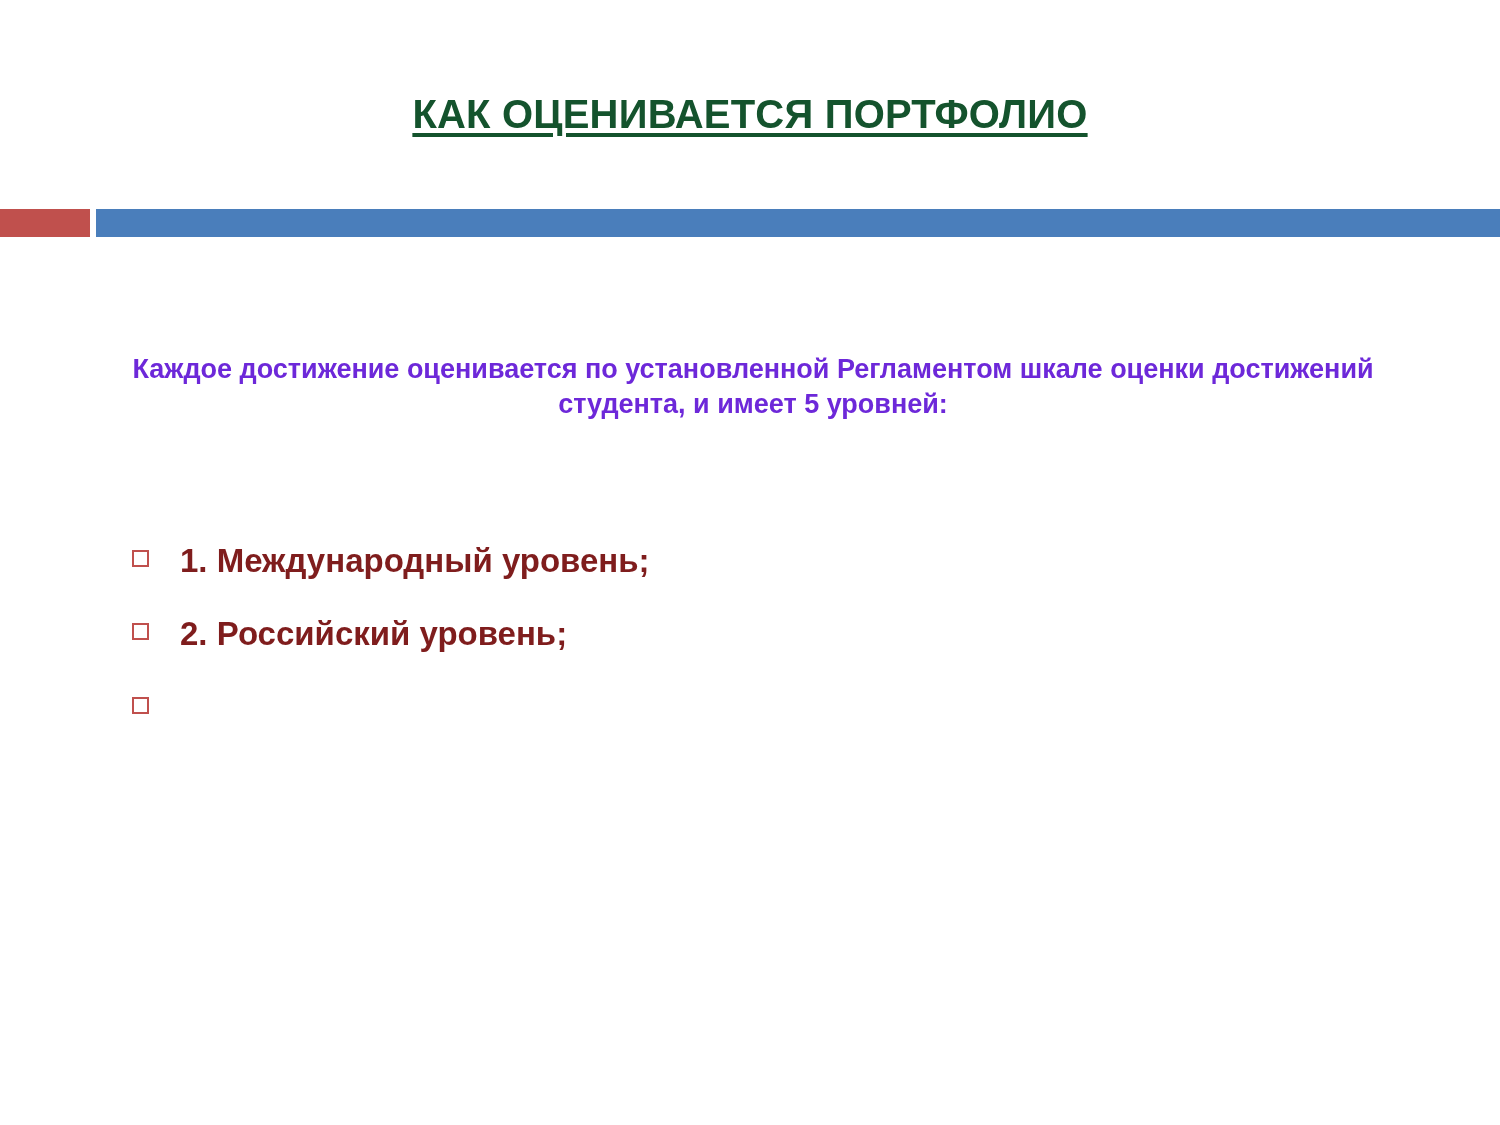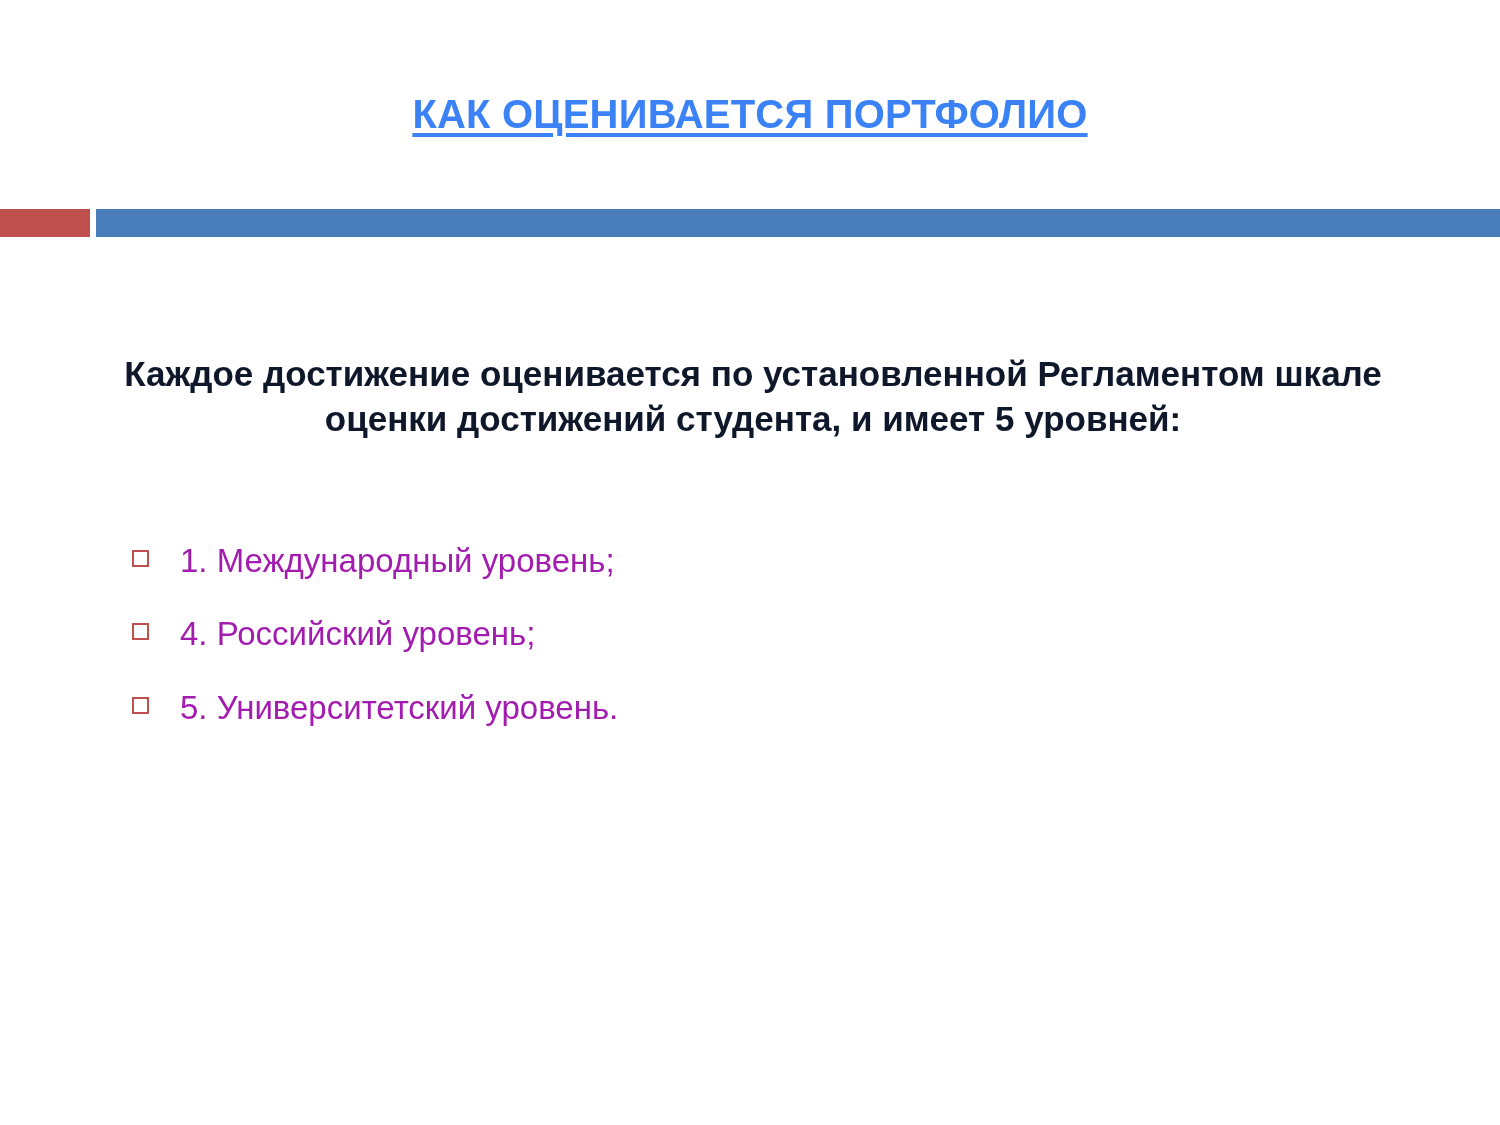--- a/index.html
+++ b/index.html
@@ -18,21 +18,21 @@
     overflow: hidden;
   }
   .slide-title {
     position: absolute;
     top: 92px;
     left: 0;
     width: 1500px;
     text-align: center;
     font-size: 40px;
     font-weight: bold;
-    color: #3b82f6;
+    color: #14532d;
     text-decoration: underline;
     text-underline-offset: 5px;
     letter-spacing: 0.2px;
   }
   .rule {
     position: absolute;
     top: 209px;
     height: 28px;
   }
   .rule-left {
@@ -44,41 +44,41 @@
     left: 96px;
     width: 1404px;
     background: #4A7EBB;
   }
   .lead {
     position: absolute;
     top: 352px;
     left: 118px;
     width: 1270px;
     text-align: center;
-    font-size: 35px;
+    font-size: 27px;
     font-weight: bold;
     line-height: 1.28;
-    color: #0f172a;
+    color: #6d28d9;
   }
   .bullets {
     position: absolute;
     top: 540px;
     left: 120px;
     width: 1300px;
     list-style: none;
     margin: 0;
     padding: 0;
   }
   .bullet-item {
     position: relative;
     padding-left: 60px;
     margin-bottom: 32px;
     font-size: 33px;
-    font-weight: normal;
-    color: #a21caf;
+    font-weight: bold;
+    color: #7f1d1d;
     line-height: 1.25;
   }
   .bullet-marker {
     position: absolute;
     left: 12px;
     top: 10px;
     width: 17px;
     height: 17px;
     border: 2px solid #C0504D;
     box-sizing: border-box;
@@ -96,27 +96,23 @@
 
   <div class="lead">Каждое достижение оценивается по установленной Регламентом шкале оценки достижений студента, и имеет 5 уровней:</div>
 
   <ul class="bullets">
     <li class="bullet-item">
       <span class="bullet-marker"></span>
       <span>1. Международный уровень;</span>
     </li>
     <li class="bullet-item">
       <span class="bullet-marker"></span>
-      <span>4. Российский уровень;</span>
+      <span>2. Российский уровень;</span>
     </li>
     <li class="bullet-item">
       <span class="bullet-marker"></span>
     </li>
     <li class="bullet-item">
       <span class="bullet-marker"></span>
     </li>
-    <li class="bullet-item">
-      <span class="bullet-marker"></span>
-      <span>5. Университетский уровень.</span>
-    </li>
   </ul>
 
 </div>
 
 </body></html>

